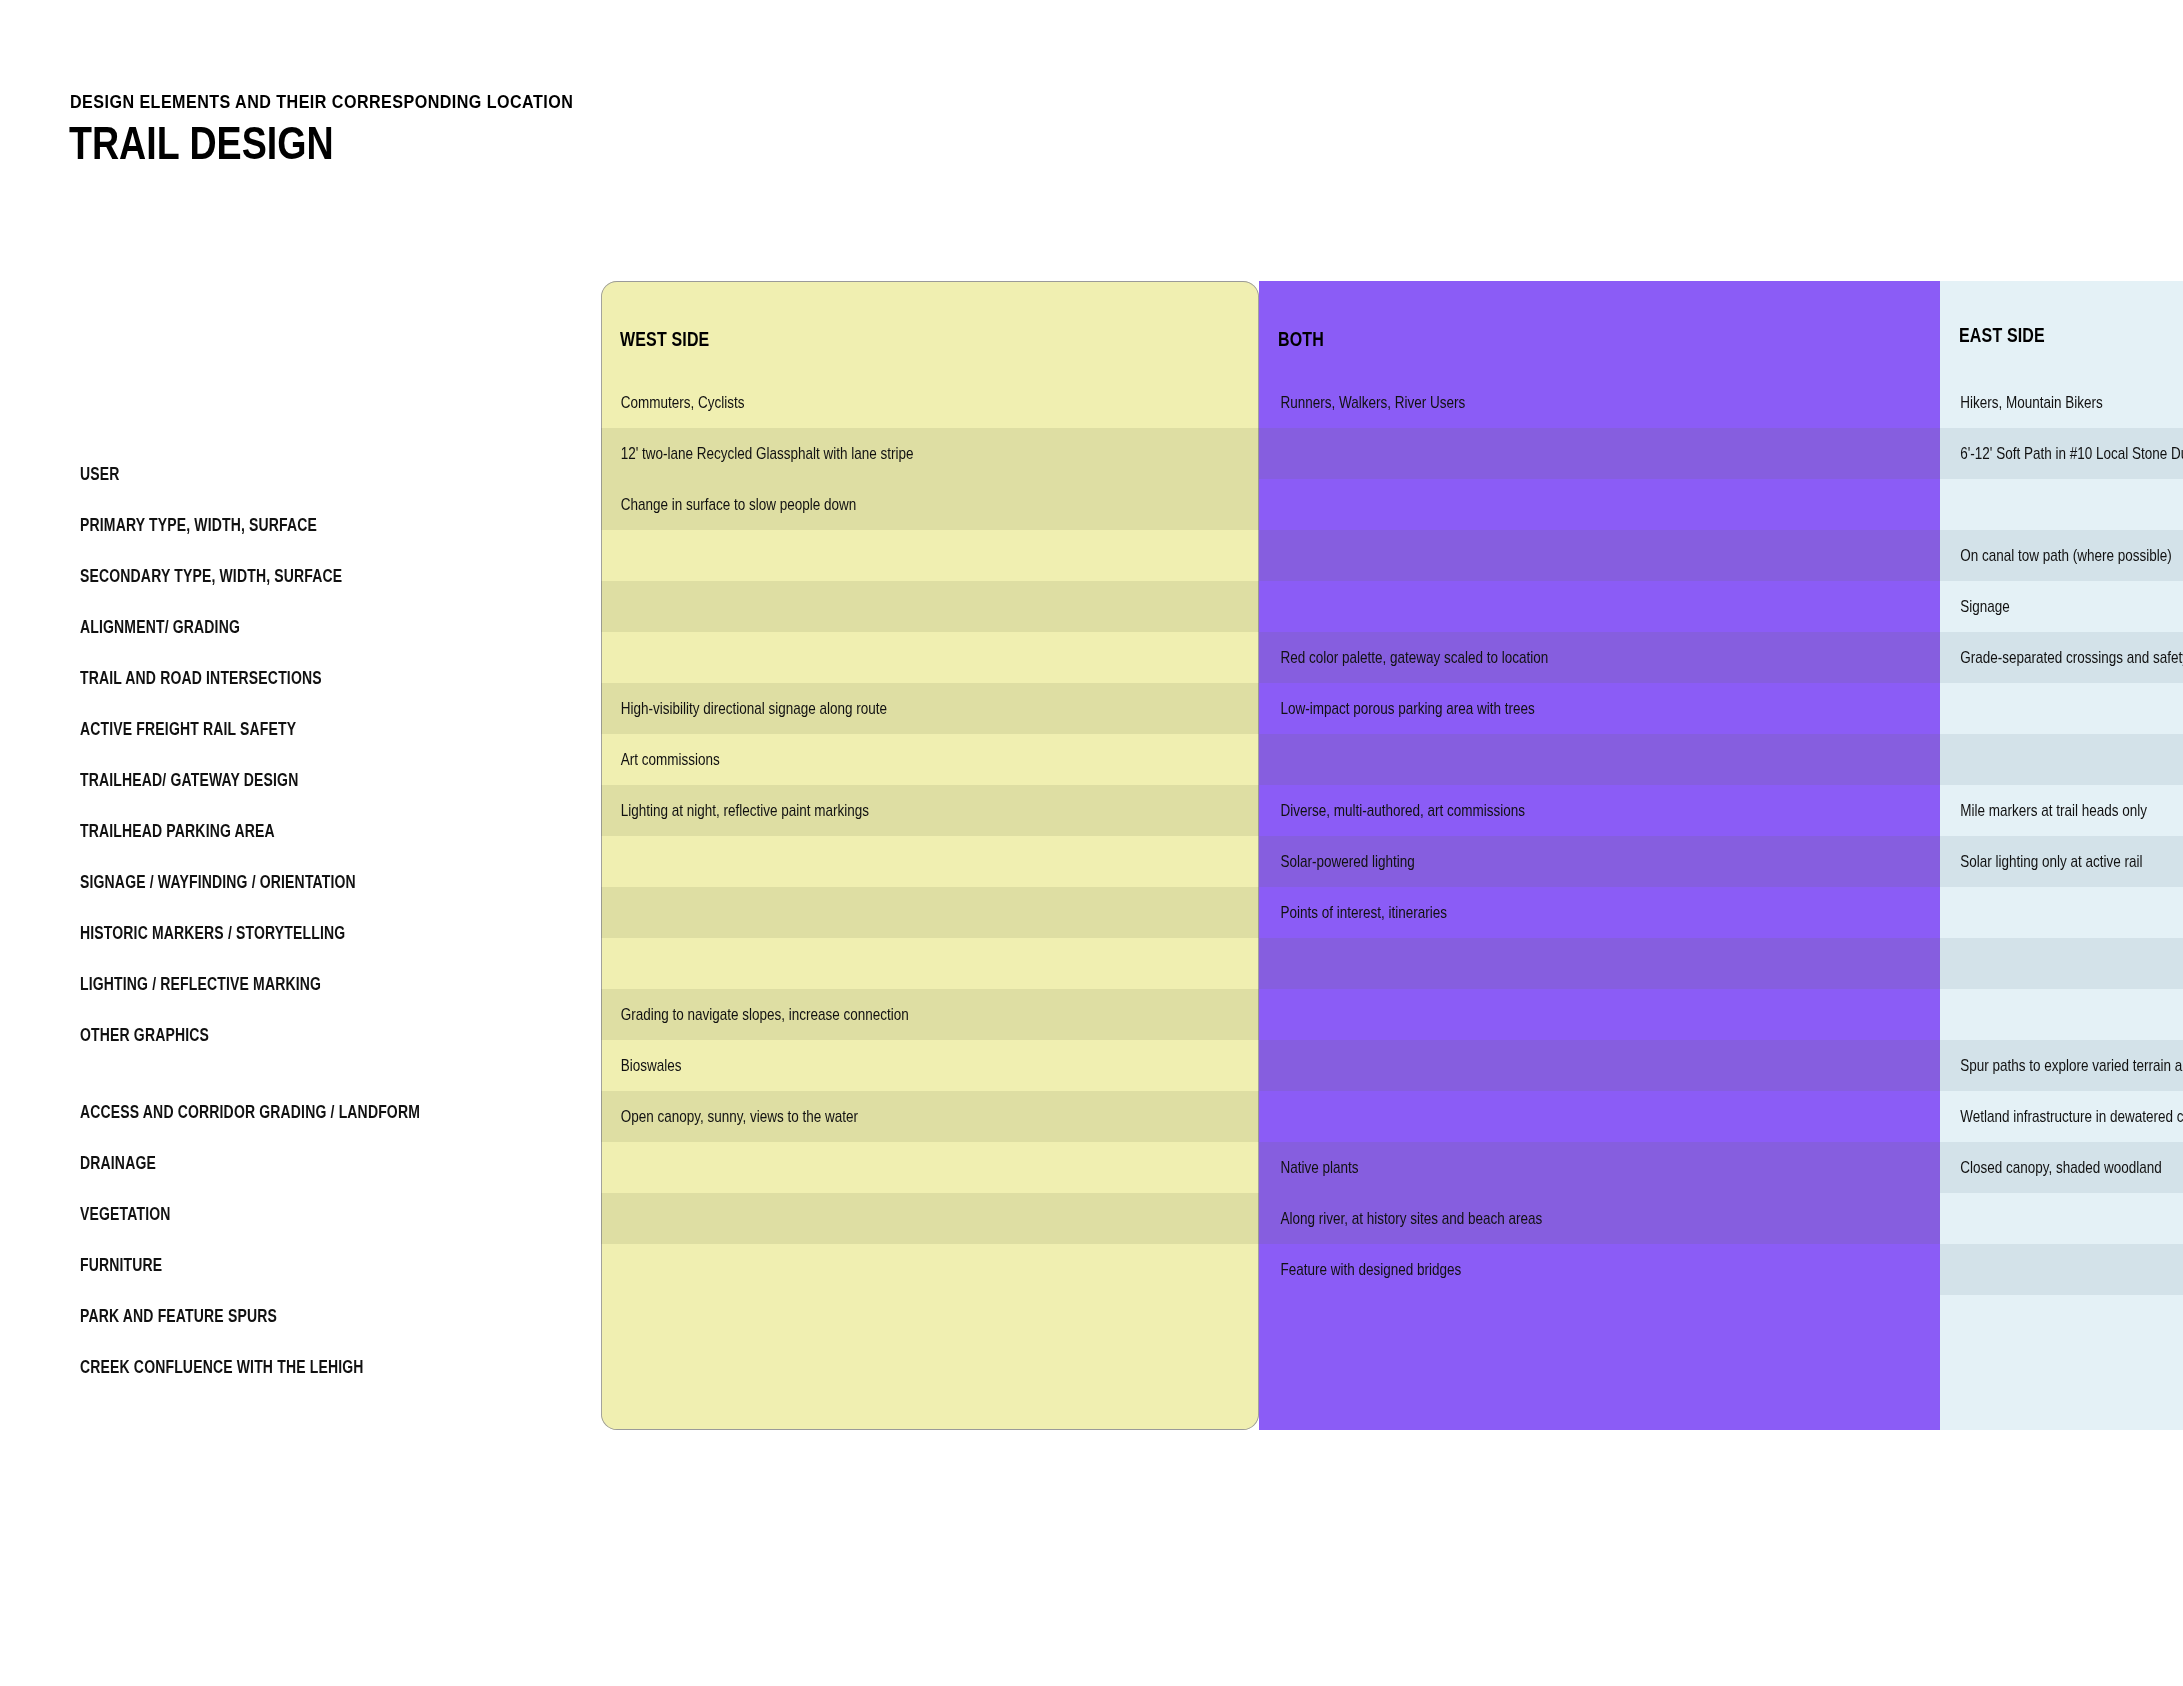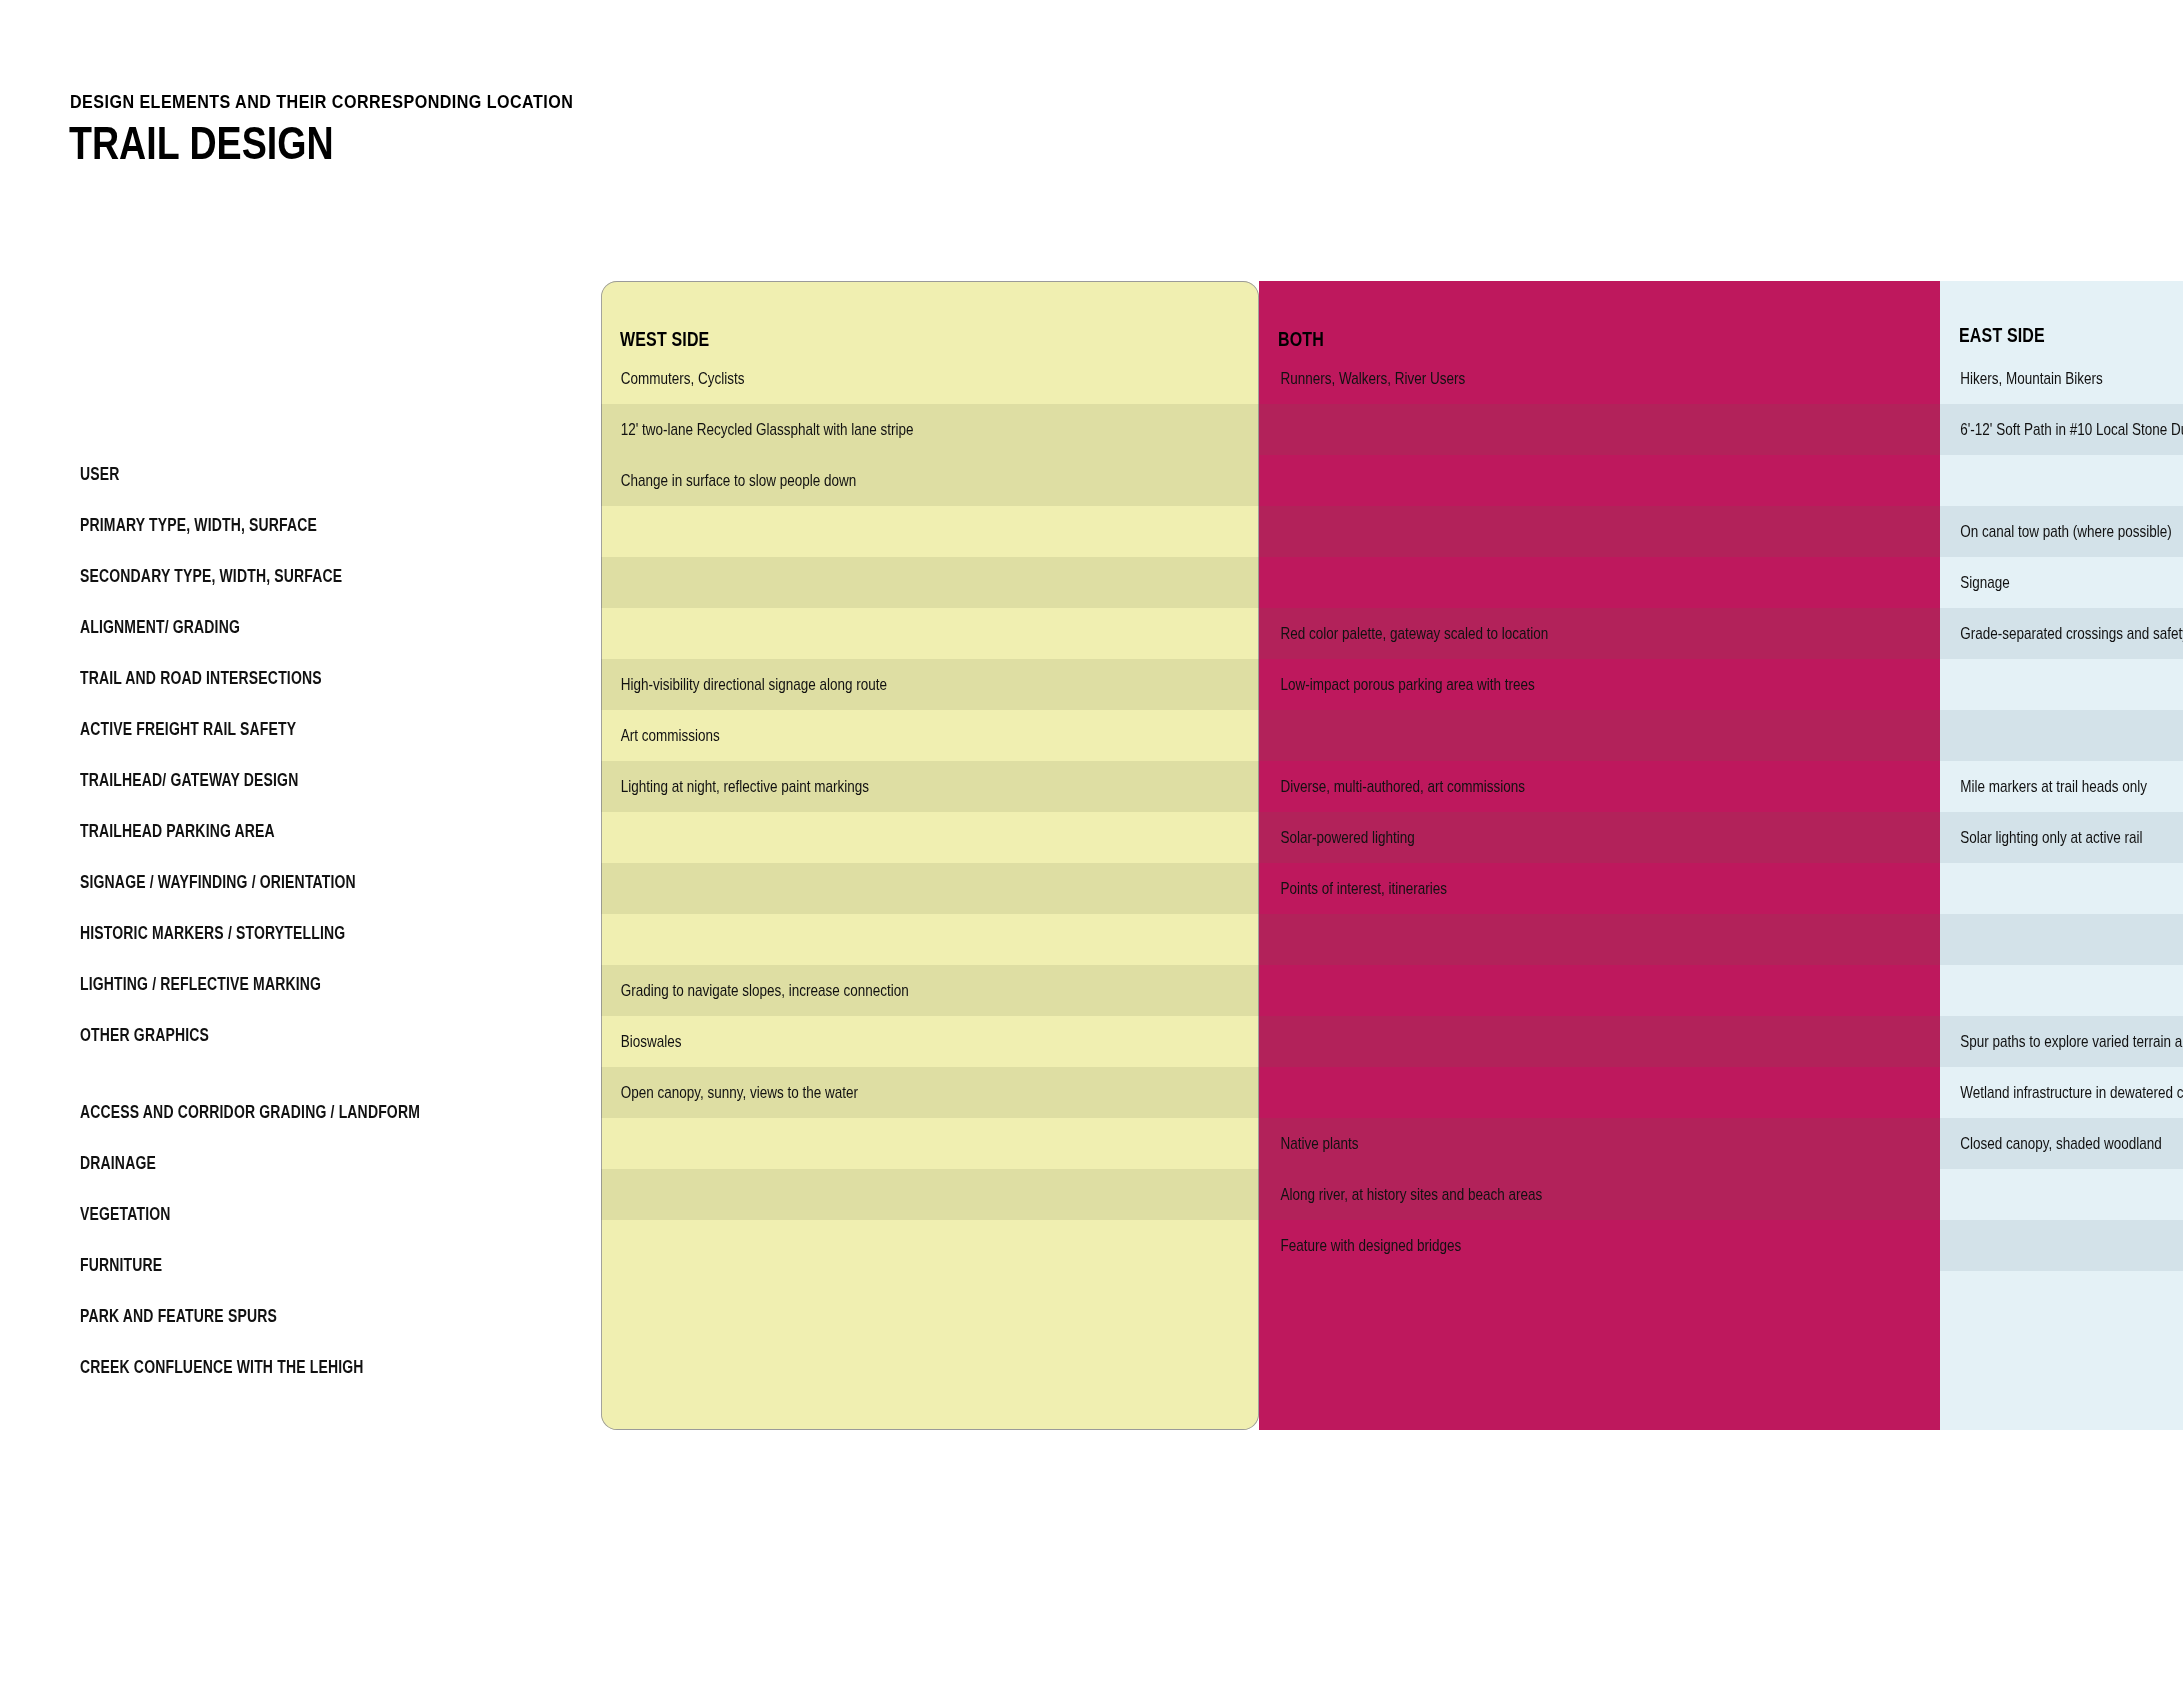--- a/index.html
+++ b/index.html
@@ -38,21 +38,21 @@
   .row-label.gap-before{margin-top:26px;}
 
   
   #matrix{
     position:absolute;left:601px;top:281px;
     width:1990px;height:1149px;
     display:flex;
   }
   .col{position:relative;height:100%;}
   .col.west{width:658px;background:#f0efb1;border-radius:16px;}
-  .col.both{width:681px;background:#be185d;text-align:right;}
+  .col.both{width:681px;background:#8b5cf6;text-align:right;}
   .col.east{width:651px;background:#e4f1f6;}
 
   .col-title{
     position:absolute;left:19px;top:47px;
     font-weight:700;font-size:20px;letter-spacing:0.2px;color:#000;
     transform:scaleX(.80);transform-origin:left center;
     z-index:5;white-space:nowrap;
   }
   .col.east .col-title{top:43px;}
 
@@ -63,21 +63,21 @@
   }
   .srow.alt{background:rgba(100,110,70,.13);}
   .col.east .srow.alt{background:rgba(70,110,130,.11);}
   .srow .cell{
     padding-left:23px;
     font-size:15.7px;color:#111;white-space:nowrap;line-height:1.1;
     transform:scaleX(.86);transform-origin:left center;
   }
   .col.both .srow .cell{padding-left:25px;}
   .col.east .srow .cell{padding-left:23.6px;}
-  .stripes{padding-top:72px;box-sizing:border-box;}
+  .stripes{padding-top:96px;box-sizing:border-box;}
 
   .panel-frame{box-shadow:0 0 0 0.9px #9a9a9a inset;}
 </style>
 </head>
 <body>
 
 <div id="kicker">DESIGN ELEMENTS AND THEIR CORRESPONDING LOCATION</div>
 <div id="page-title">TRAIL DESIGN</div>
 
 <div id="row-labels">

